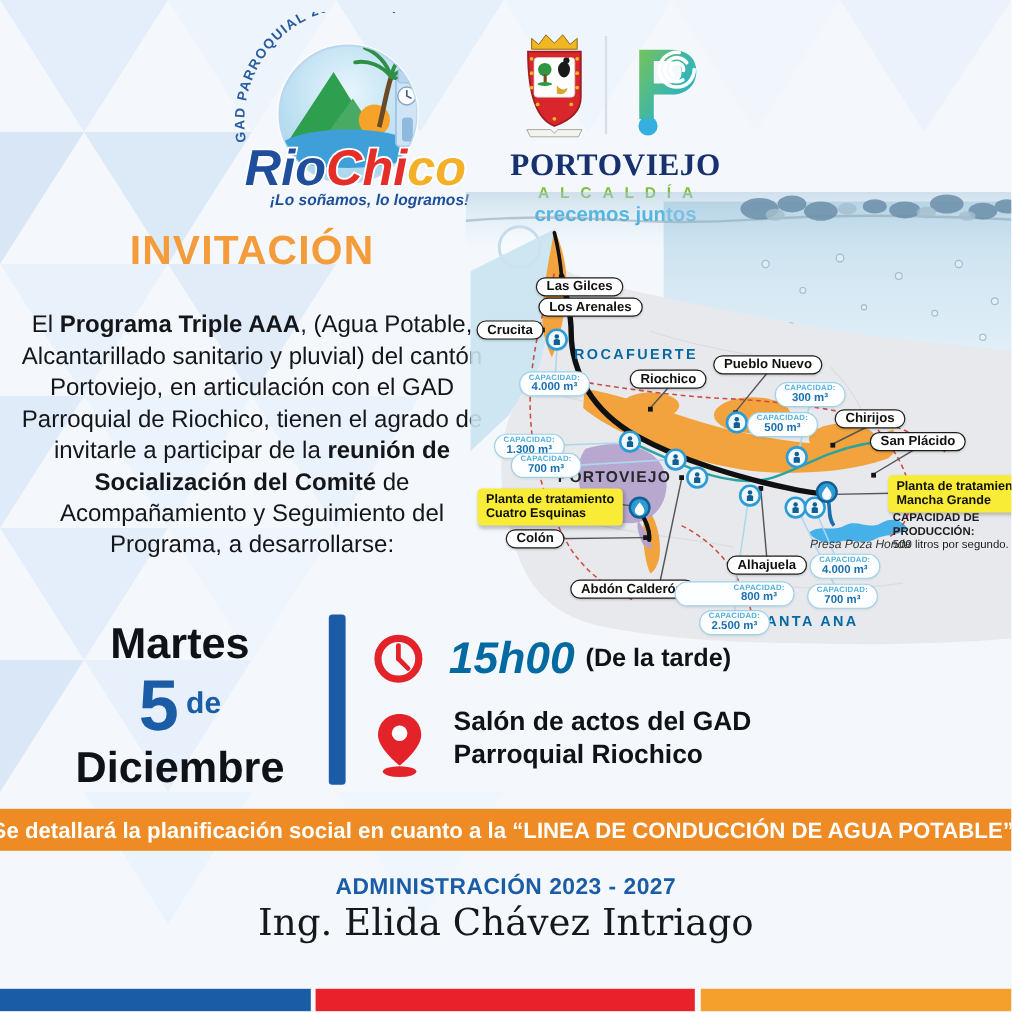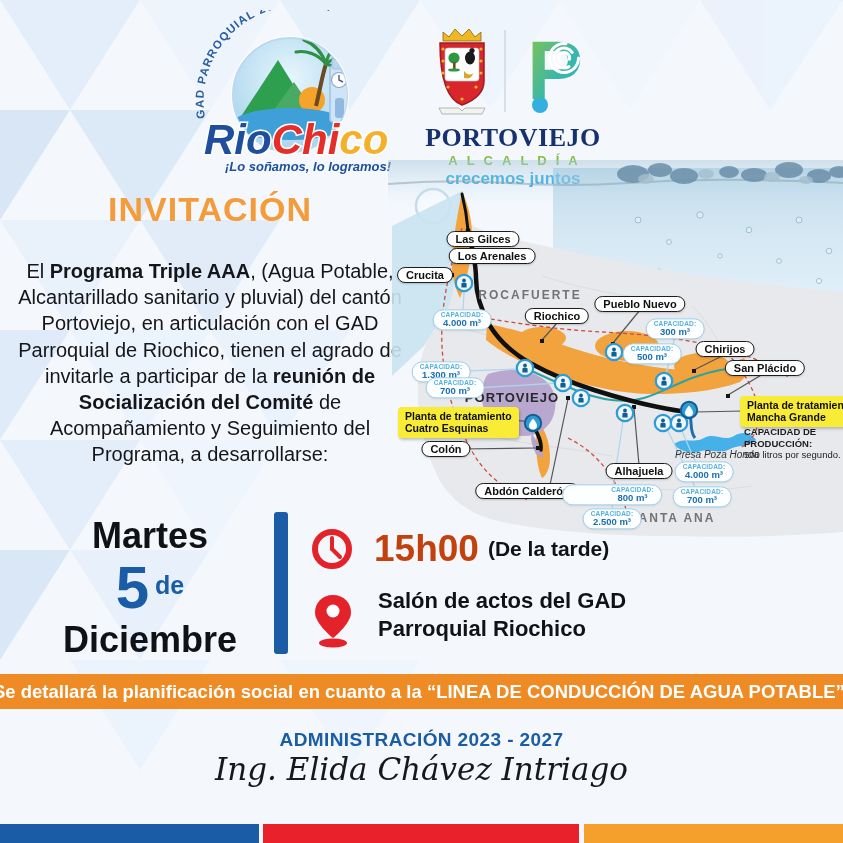--- a/index.html
+++ b/index.html
@@ -25,46 +25,46 @@
   
   .water{position:absolute;left:388px;top:160px;width:455px;height:402px;pointer-events:none;}
 
   
   .map{position:absolute;left:392px;top:186px;width:451px;height:352px;}
   .map-base{position:absolute;left:0;top:0;}
   .pill{position:absolute;transform:translate(-50%,-50%);background:#fff;border:1.5px solid #1d1d1d;border-radius:10px;padding:1px 8px;font-size:11px;font-weight:bold;color:#101010;white-space:nowrap;box-shadow:0 1px 2px rgba(0,0,0,.18);}
   .cap{position:absolute;transform:translate(-50%,-50%);background:#fdfeff;border:1.5px solid #9fd1ea;border-radius:11px;padding:1px 7px;text-align:center;line-height:1.08;white-space:nowrap;box-shadow:0 1px 2px rgba(0,0,0,.08);}
   .cap-t{display:block;font-size:6.5px;font-weight:bold;color:#53b1dd;letter-spacing:.2px;}
   .cap-v{display:block;font-size:9.5px;font-weight:bold;color:#1b6fae;}
-  .region{position:absolute;transform:translate(-50%,-50%);font-size:12px;font-weight:bold;color:#737373;letter-spacing:2px;white-space:nowrap;}
+  .region{position:absolute;transform:translate(-50%,-50%);font-size:12px;font-weight:bold;color:#0369a1;letter-spacing:2px;white-space:nowrap;}
   .region.dark{color:#26282c;font-size:13px;letter-spacing:1px;}
   .plant{position:absolute;background:#f8ec36;border-radius:4px;padding:3px 7px;font-size:10.5px;font-weight:bold;color:#101010;line-height:1.18;white-space:nowrap;box-shadow:1px 2px 3px rgba(0,0,0,.22);}
   .prod{position:absolute;font-size:9.5px;color:#1b1b1b;line-height:1.22;white-space:nowrap;}
   .prod .pb{font-weight:bold;display:block;}
   .presa{position:absolute;transform:translate(-50%,-50%);font-style:italic;font-size:10px;color:#333;white-space:nowrap;}
 
   
   .date{position:absolute;left:30px;top:516px;width:240px;text-align:center;color:#0f1216;}
   .d-day{font-size:36px;font-weight:800;line-height:1.1;}
   .d-mid{line-height:1.0;margin-top:2px;}
   .d-num{font-size:60px;font-weight:800;color:#1a5da6;}
   .d-de{font-size:25px;font-weight:800;color:#1a5da6;vertical-align:14px;margin-left:6px;}
   .d-month{font-size:36px;font-weight:800;line-height:1.1;margin-top:2px;}
   .vbar{position:absolute;left:274px;top:512px;width:14px;height:142px;background:#1a5da6;border-radius:3px;}
   .time-row{position:absolute;left:374px;top:526px;height:46px;display:flex;align-items:center;}
-  .time-big{font-size:37px;font-weight:800;color:#c2410c;}
+  .time-big{font-size:37px;font-weight:800;color:#0369a1;font-style:italic;}
   .time-note{font-size:21px;font-weight:800;color:#0f1216;margin-left:9px;}
   .venue{position:absolute;left:378px;top:587px;font-size:22px;font-weight:800;color:#0f1216;line-height:1.27;}
   .clock-ico{position:absolute;left:310px;top:527px;}
   .pin-ico{position:absolute;left:311px;top:592px;}
 
   
   .banner{position:absolute;left:0;top:674px;width:843px;height:35px;background:#ef8b25;color:#fff;font-weight:bold;font-size:18.5px;display:flex;align-items:center;justify-content:center;white-space:nowrap;}
   .admin{position:absolute;left:0;top:729px;width:843px;text-align:center;color:#1a5da6;font-size:19px;font-weight:800;letter-spacing:.4px;}
-  .signature{position:absolute;left:0;top:751px;width:843px;text-align:center;font-family:"DejaVu Serif",cursive;font-style:italic;font-size:31px;color:#17181b;}
+  .signature{position:absolute;left:0;top:751px;width:843px;text-align:center;font-family:"DejaVu Serif",cursive;font-size:31px;color:#17181b;}
   .sig-title{position:absolute;left:0;top:794px;width:843px;text-align:center;font-size:16px;font-weight:bold;color:#101010;}
   .bar{position:absolute;top:824px;height:19px;}
   .bar.b1{left:0;width:259px;background:#1a5da6;}
   .bar.b2{left:263px;width:316px;background:#e8212a;}
   .bar.b3{left:584px;width:259px;background:#f5a02c;}
 </style>
 </head>
 <body>
 
 <div class="canvas">

